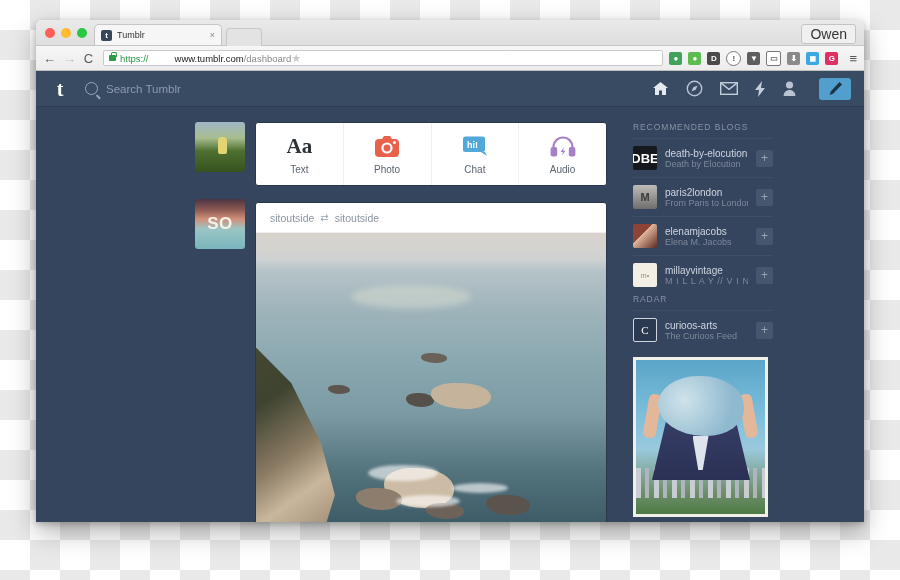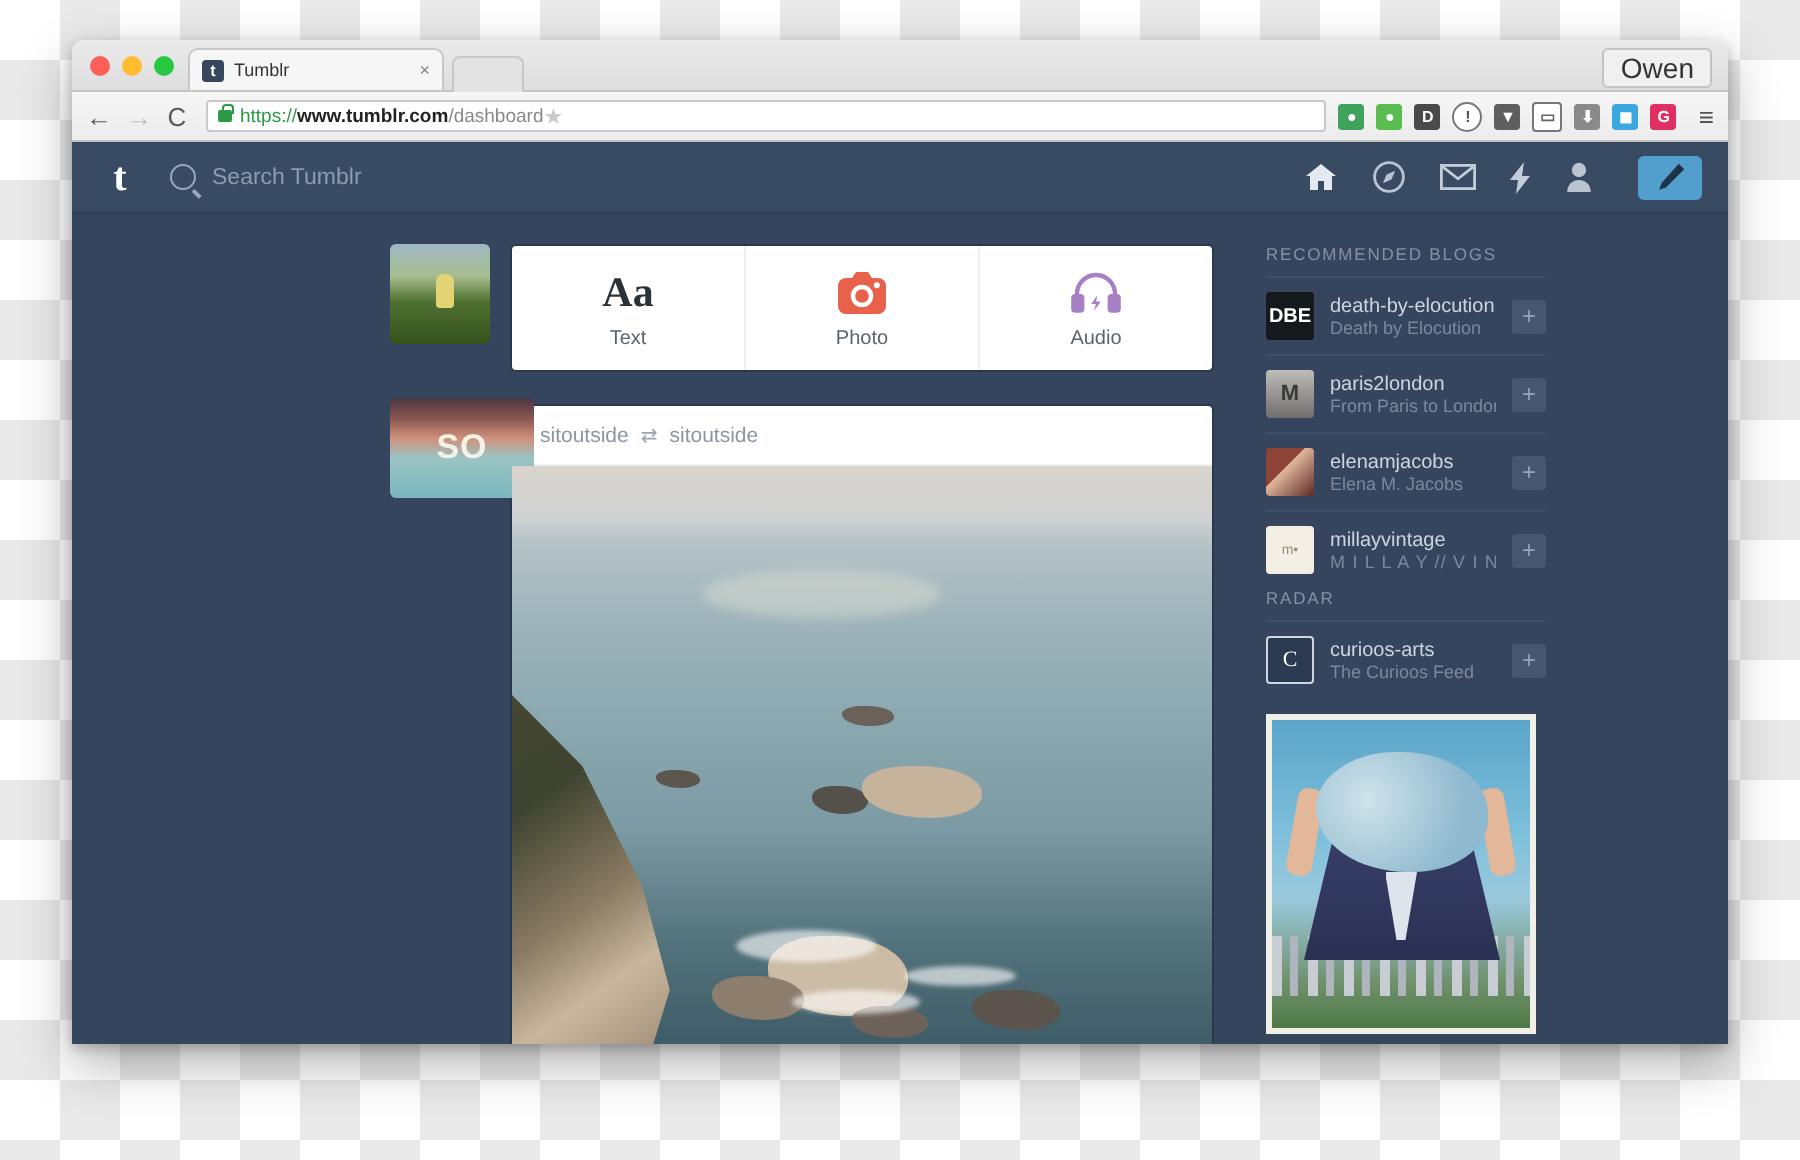--- a/index.html
+++ b/index.html
@@ -46,21 +46,21 @@
     border-bottom:1px solid #c0c0c0;display:flex;align-items:center;padding:0 7px;box-sizing:border-box;}
   .navbtn{font-size:13px;color:#5a5a5a;margin-right:9px;width:11px;text-align:center;user-select:none;}
   .navbtn.dim{color:#bdbdbd;}
   .urlbar{flex:1;height:16px;background:#fff;border:1px solid #c9c9c9;border-radius:2px;
     display:flex;align-items:center;padding:0 5px;box-sizing:border-box;margin-right:6px;}
   .lock{width:7px;height:6px;background:#2d9a45;border-radius:1px;position:relative;margin-right:4px;flex:0 0 auto;}
   .lock:before{content:"";position:absolute;left:1.5px;top:-3px;width:4px;height:4px;
     border:1.2px solid #2d9a45;border-bottom:none;border-radius:2px 2px 0 0;}
   .url{font-size:9.5px;white-space:nowrap;overflow:hidden;}
   .url .scheme{color:#2d9a45;}
-  .url .host{color:#222;font-weight:bold;}
+  .url .host{color:#222;font-weight:normal;margin-left:26px;}
   .url .path{color:#888;}
   .star{color:#c9c9c9;font-size:11px;margin-right:7px;}
   .exticons{display:flex;align-items:center;gap:6px;}
   .ext{width:13px;height:13px;border-radius:2px;display:flex;align-items:center;justify-content:center;
     font-size:8px;color:#fff;font-weight:bold;}
   .menu-ic{font-size:13px;color:#555;margin-left:5px;}
 
   
   .app{height:452px;background:#36455e;position:relative;overflow:hidden;}
 
@@ -78,21 +78,21 @@
   .pencil-btn{width:32px;height:22px;background:#529ecc;border-radius:3px;
     display:flex;align-items:center;justify-content:center;margin-left:6px;}
 
   
   .feed{display:flex;padding:15px 0 0 0;}
   .rail{width:60px;margin-left:159px;flex:0 0 auto;}
   .avatar{width:50px;height:50px;border-radius:3px;overflow:hidden;margin-bottom:27px;position:relative;}
   .av1{background:linear-gradient(#9fb8c6 0%,#a8bd8e 32%,#4e7030 58%,#35521f 100%);}
   .av1:after{content:"";position:absolute;left:46%;top:30%;width:9px;height:17px;
     background:#e2d472;border-radius:4px 4px 2px 2px;}
-  .av2{background:linear-gradient(#4b3442 0%,#8e5a53 22%,#d0907a 40%,#9ac4c4 60%,#79b6bd 100%);padding-left:22px;}
+  .av2{background:linear-gradient(#4b3442 0%,#8e5a53 22%,#d0907a 40%,#9ac4c4 60%,#79b6bd 100%);}
   .av2-txt{position:absolute;left:0;right:0;top:50%;transform:translateY(-50%);
     text-align:center;color:#f4f2e6;font-size:17px;font-weight:bold;letter-spacing:.5px;}
 
   .center{width:352px;flex:0 0 auto;}
 
   .postbar{background:#fff;border:1px solid #2b374a;border-radius:3px;
     height:64px;display:flex;align-items:center;overflow:hidden;box-sizing:border-box;}
   .ptype{flex:1;height:100%;display:flex;flex-direction:column;align-items:center;
     justify-content:center;border-right:1px solid #eceef0;gap:4px;}
   .ptype:last-child{border-right:none;}
@@ -269,20 +269,29 @@
                   <circle cx="12" cy="12" r="5.6" fill="#fff"></circle>
                   <circle cx="12" cy="12" r="3.4" fill="#e8614a"></circle>
                   <circle cx="19.4" cy="6.6" r="1.5" fill="#fff"></circle>
                 </svg>
             </span>
             <span class="lab">Photo</span>
           </div>
 
 
 
+          <div class="ptype">
+            <span class="glyph">
+              <svg width="26" height="21" viewBox="0 0 26 21">
+                  <path d="M1 3a2.5 2.5 0 0 1 2.5-2.5h17A2.5 2.5 0 0 1 23 3v10.5a2.5 2.5 0 0 1-2.5 2.5H23l2 4-6-4H3.5A2.5 2.5 0 0 1 1 13.5z" fill="#52a8d8"></path>
+                  <text x="5" y="12" font-family="Liberation Sans, sans-serif" font-size="9" font-weight="bold" fill="#fff">hi!</text>
+                </svg>
+            </span>
+            <span class="lab">Chat</span>
+          </div>
 
           <div class="ptype">
             <span class="glyph">
               <svg width="26" height="21" viewBox="0 0 26 21">
                   <path d="M3.5 14V11a9.5 9.5 0 0 1 19 0v3" fill="none" stroke="#a77fc4" stroke-width="2.2"></path>
                   <rect x="0.6" y="11" width="6.6" height="9.4" rx="2" fill="#a77fc4"></rect>
                   <rect x="18.8" y="11" width="6.6" height="9.4" rx="2" fill="#a77fc4"></rect>
                   <path d="M13.6 11.6 10.6 16h2.3l-.8 3.4 3.3-4.6h-2.3z" fill="#a77fc4"></path>
                 </svg>
             </span>
@@ -315,21 +324,21 @@
           </div>
         </div>
 
       </div>
 
       <div class="side">
 
         <div class="sect">RECOMMENDED BLOGS</div>
 
         <div class="srow first">
-          <span class="sav" style="background:#15181c;color:#fff;font-size:10px;font-weight:bold;display:flex;align-items:center;justify-content:center">DBE</span>
+          <span class="sav" style="background:#15181c;color:#fff;font-size:13px;font-weight:bold;display:flex;align-items:center;justify-content:center">DBE</span>
           <span class="smeta">
             <span class="sname" style="display:block">death-by-elocution</span>
             <span class="sdesc" style="display:block">Death by Elocution</span>
           </span>
           <span class="plus">+</span>
         </div>
 
         <div class="srow">
           <span class="sav" style="background:linear-gradient(#bdbcb9,#6f6e6c);color:#3a3a38;font-size:11px;font-weight:bold;display:flex;align-items:center;justify-content:center">M</span>
           <span class="smeta">

